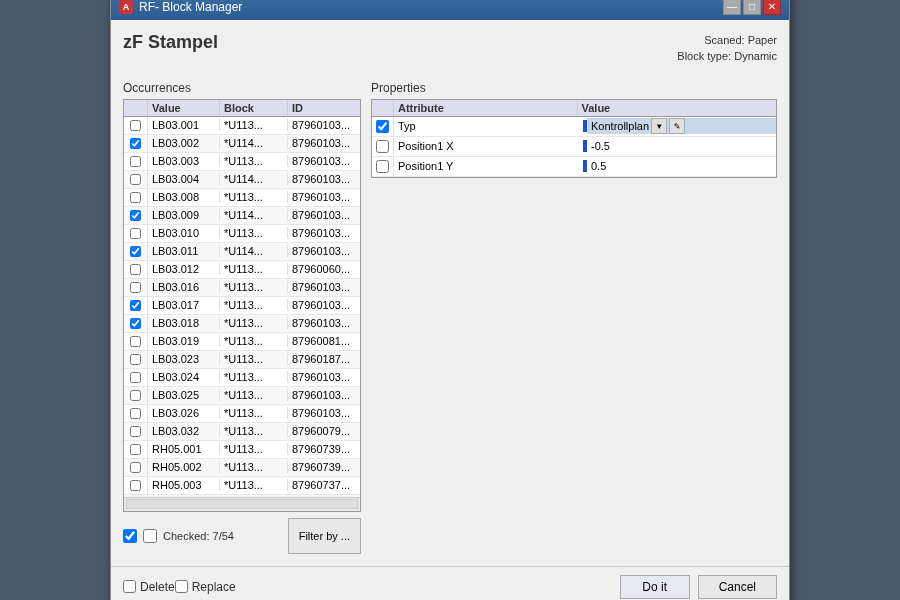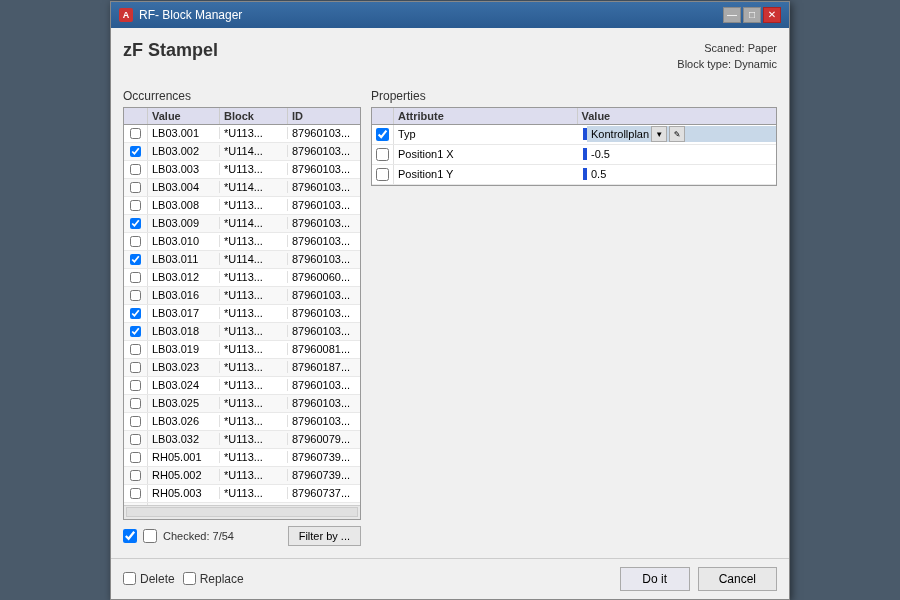--- a/index.html
+++ b/index.html
@@ -178,21 +178,21 @@
       width: 14px;
       height: 14px;
       cursor: pointer;
     }
     .checked-text {
       font-size: 11px;
       color: #333;
       flex: 1;
     }
     .filter-btn {
-      padding: 3px 10px;
+      padding: 11px 10px;
       font-size: 11px;
       background: #e8e8e8;
       border: 1px solid #aaa;
       cursor: pointer;
     }
     
     .props-table-container {
       border: 1px solid #999;
       background: white;
     }
@@ -272,21 +272,20 @@
       align-items: center;
       padding: 8px 12px;
       border-top: 1px solid #ccc;
       background: #f0f0f0;
       gap: 10px;
       justify-content: space-between;
     }
     .footer-left {
       display: flex;
       align-items: center;
-      gap: 8px;
     }
     .footer-right {
       display: flex;
       gap: 8px;
     }
     .footer-check {
       display: flex;
       align-items: center;
       gap: 4px;
       font-size: 12px;

